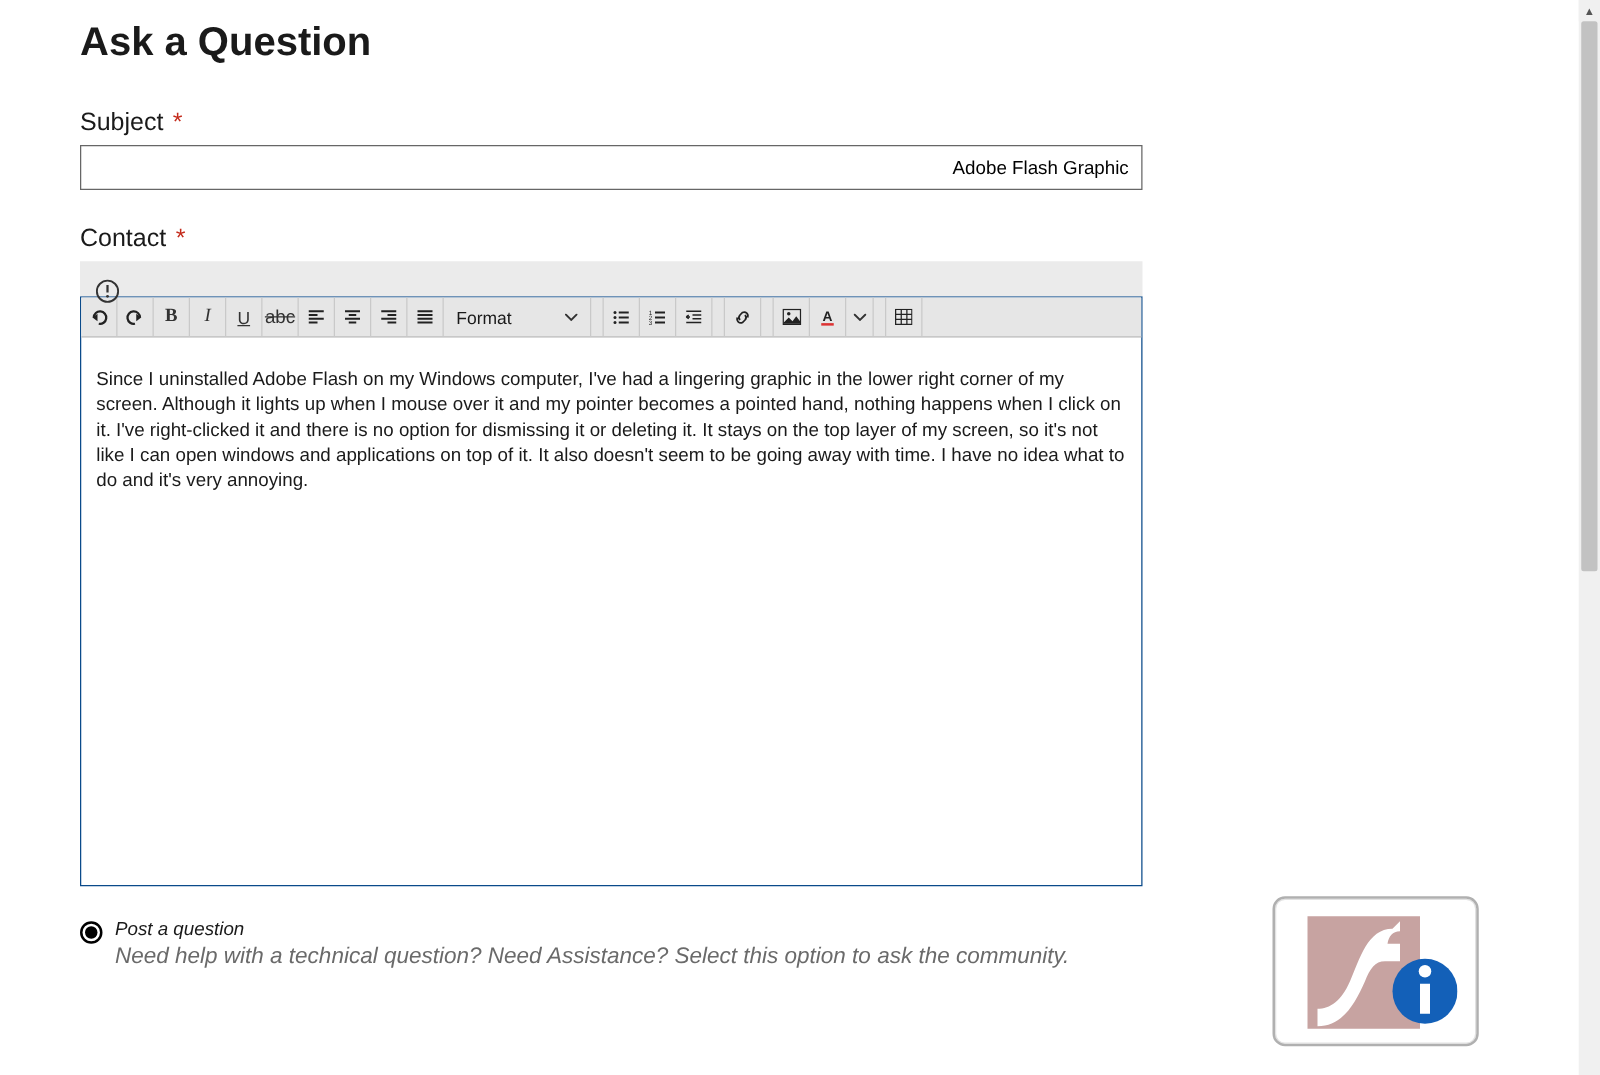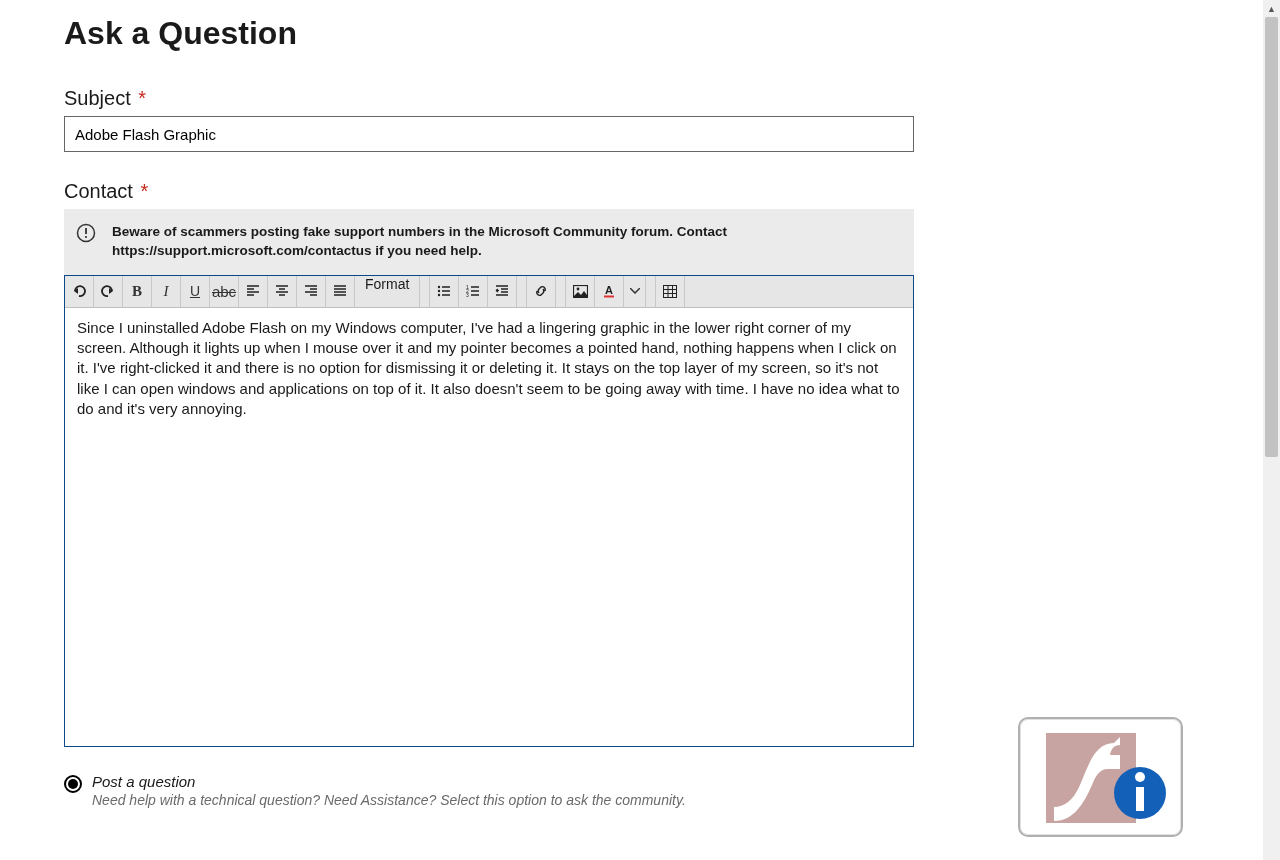--- a/index.html
+++ b/index.html
@@ -27,20 +27,21 @@
     margin-bottom: 6px;
   }
   .req { color: #c42b1c; margin-left: 2px; }
   .text-input {
     width: 850px;
     height: 36px;
     border: 1px solid #666;
     font-size: 15px;
     padding: 0 10px;
     outline: none;
+    text-align: right;
   }
   .spacer { height: 28px; }
   .warning-box {
     width: 850px;
     background: #ebebeb;
     padding: 14px 16px 14px 48px;
     position: relative;
     font-size: 13.5px;
     line-height: 1.4;
   }
@@ -73,29 +74,28 @@
   }
   .tbtn svg { display: block; }
   .format {
     display: flex;
     align-items: center;
     padding: 0 10px 0 10px;
     gap: 43px;
     font-size: 14px;
     border-right: 1px solid #c9c9c9;
     cursor: pointer;
-    flex-direction: column;
   }
   .tspace {
     width: 10px;
     border-right: 1px solid #c9c9c9;
   }
   .editor-body {
     min-height: 438px;
-    padding: 10px 12px;
+    padding: 24px 12px;
     font-size: 15px;
     line-height: 1.35;
   }
   .radio-row {
     display: flex;
     align-items: flex-start;
     gap: 10px;
     margin-top: 26px;
     font-style: italic;
   }
@@ -106,21 +106,21 @@
     display: flex; align-items: center; justify-content: center;
     margin-top: 2px;
     cursor: pointer;
   }
   .radio-inner {
     width: 10px; height: 10px;
     border-radius: 50%;
     background: #000;
   }
   .radio-label { font-size: 15px; }
-  .radio-sub { font-size: 14px; color: #6a6a6a; margin-top: 2px; }
+  .radio-sub { font-size: 18px; color: #6a6a6a; margin-top: 2px; }
 
   
   .fake-scroll {
     position: absolute;
     right: 0; top: 0;
     width: 17px; height: 860px;
     background: #f0f0f0;
   }
   .fake-scroll .arrow {
     width: 17px; height: 17px;
@@ -173,21 +173,20 @@
   </div>
 
   <div class="warning-box">
     <span class="icon-wrap">
       <svg width="20" height="20" viewBox="0 0 20 20">
         <circle cx="10" cy="10" r="8.5" fill="none" stroke="#333" stroke-width="1.5"></circle>
         <line x1="10" y1="5" x2="10" y2="11" stroke="#333" stroke-width="1.8"></line>
         <circle cx="10" cy="14" r="1.1" fill="#333"></circle>
       </svg>
     </span>
-    <div class="bold">Beware of scammers posting fake support numbers in the Microsoft Community forum. Contact https://support.microsoft.com/contactus if you need help.</div>
   </div>
 
   <div class="editor">
     <div class="toolbar">
       <div class="tbtn">
         <svg width="16" height="16" viewBox="0 0 16 16">
             <path d="M4 8 A5 5 0 1 1 8 13" fill="none" stroke="#222" stroke-width="1.8"></path>
             <path d="M7 5 L3 8 L7 11 Z" fill="#222"></path>
           </svg>
       </div>

